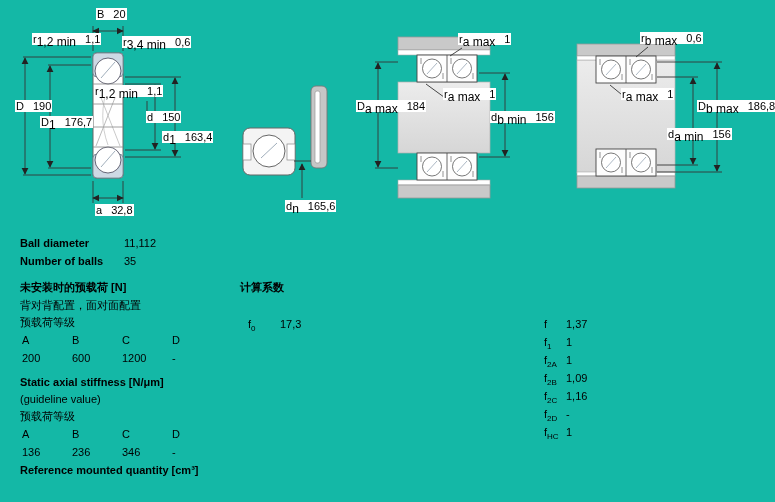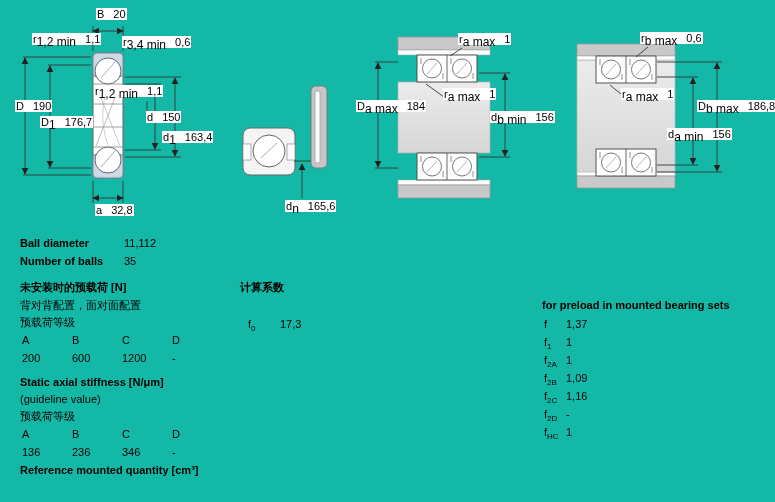--- a/index.html
+++ b/index.html
@@ -204,21 +204,20 @@
   <div class="row bold" style="left:8px;top:464px">Reference mounted quantity [cm³]</div>
   <div class="row" style="left:8px;top:481px">
     <span class="symg"><span>G</span><sub>ref</sub></span><span>13</span>
   </div>
 
   <div class="row bold" style="left:228px;top:281px">计算系数</div>
   <div class="row" style="left:228px;top:318px">
     <span class="symw"><span>f</span><sub>0</sub></span><span>17,3</span>
   </div>
 
-  <div class="row bold" style="left:530px;top:299px">for preload in mounted bearing sets</div>
   <div class="row" style="left:532px;top:318px"><span class="sym"><span>f</span><sub></sub></span><span>1,37</span></div>
   <div class="row" style="left:532px;top:336px"><span class="sym"><span>f</span><sub>1</sub></span><span>1</span></div>
   <div class="row" style="left:532px;top:354px"><span class="sym"><span>f</span><sub>2A</sub></span><span>1</span></div>
   <div class="row" style="left:532px;top:372px"><span class="sym"><span>f</span><sub>2B</sub></span><span>1,09</span></div>
   <div class="row" style="left:532px;top:390px"><span class="sym"><span>f</span><sub>2C</sub></span><span>1,16</span></div>
   <div class="row" style="left:532px;top:408px"><span class="sym"><span>f</span><sub>2D</sub></span><span>-</span></div>
   <div class="row" style="left:532px;top:426px"><span class="sym"><span>f</span><sub>HC</sub></span><span>1</span></div>
 
 </div>
 

